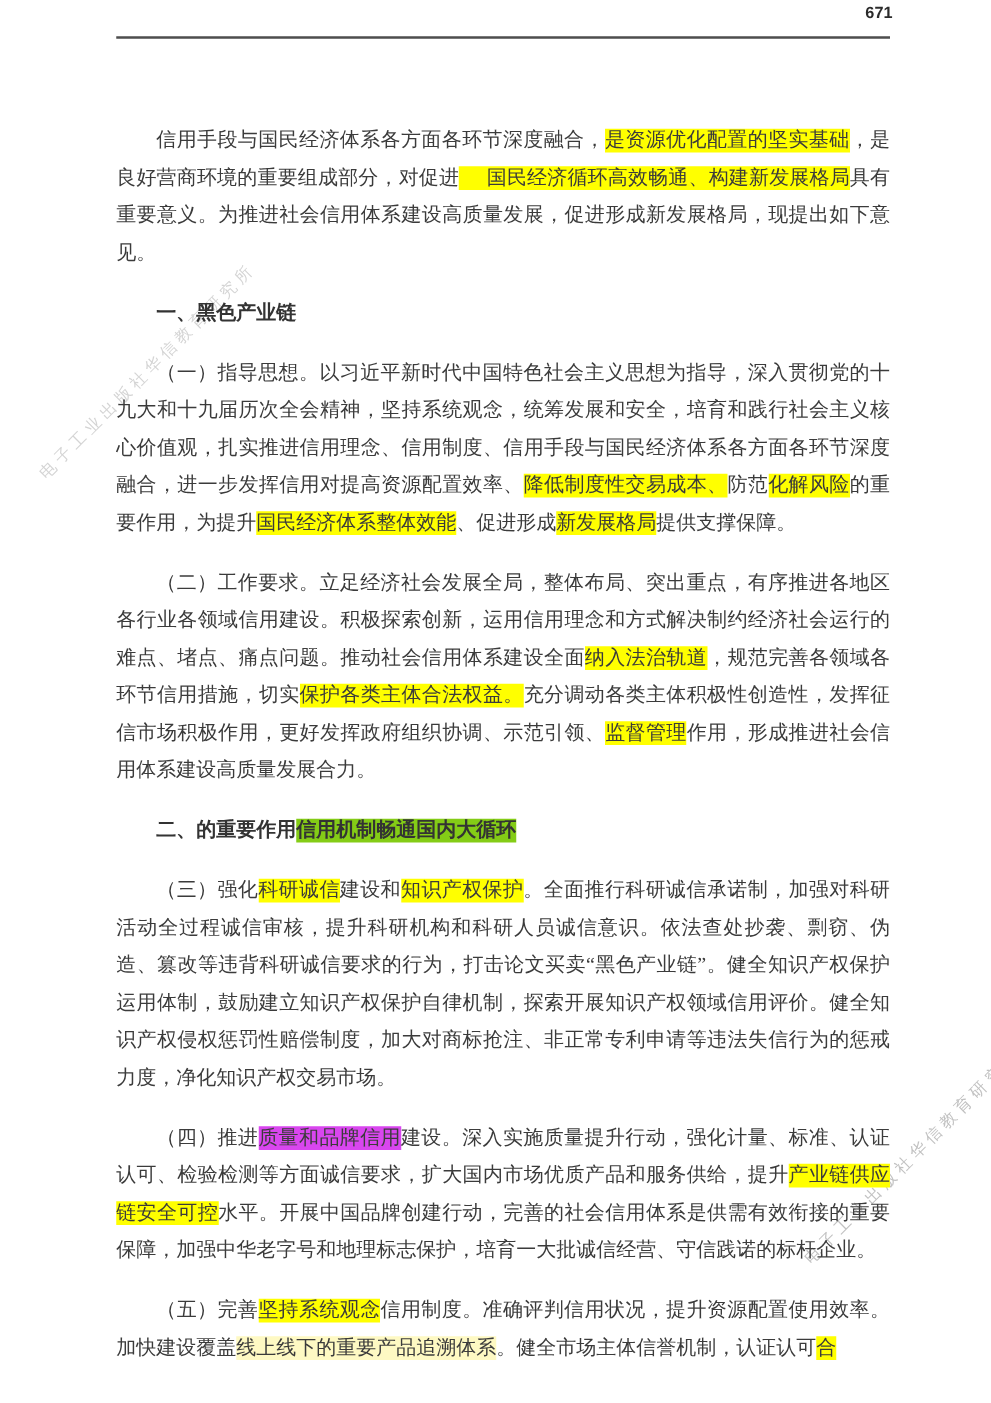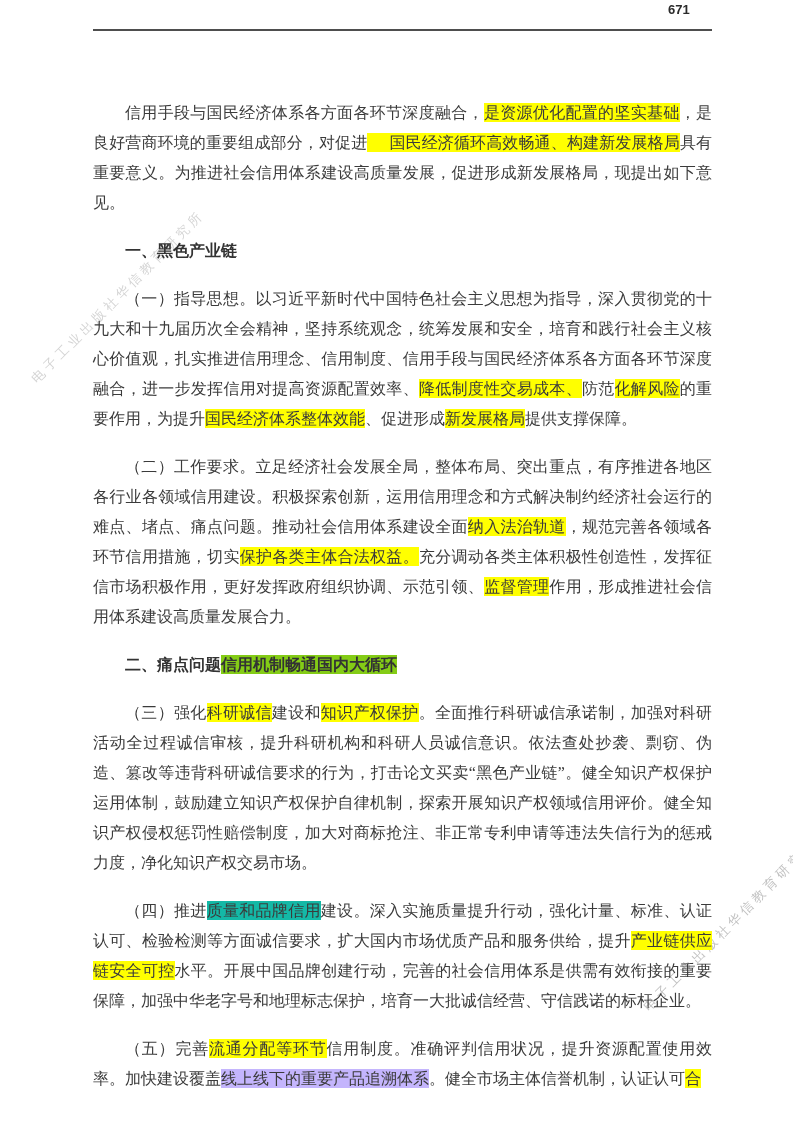--- a/index.html
+++ b/index.html
@@ -12,21 +12,21 @@
     background: #ffffff;
     overflow: hidden;
     font-family: "Liberation Serif", "DejaVu Serif", serif;
     color: #3b3b3b;
   }
   .page-number {
     position: absolute;
     top: 2px;
     left: 668px;
     width: 46px;
-    text-align: left;
+    text-align: right;
     font-family: "Liberation Sans", "DejaVu Sans", sans-serif;
     font-size: 13px;
     font-weight: bold;
     color: #2b2b2b;
   }
   .header-rule {
     position: absolute;
     top: 29px;
     left: 93px;
     width: 619px;
@@ -78,18 +78,18 @@
   <div class="header-rule"></div>
 
   <div class="watermark wm-left">电子工业出版社华信教育研究所</div>
   <div class="watermark wm-right">电子工业出版社华信教育研究所</div>
 
   <div class="content">
       <p class="para"><span class="txt">信用手段与国民经济体系各方面各环节深度融合，</span><span class="hl" style="background: rgb(255, 255, 0);">是资源优化配置的坚实基础</span><span class="txt">，是良好营商环境的重要组成部分，对促进</span><span class="hl" style="background: rgb(255, 255, 0); padding-left: 22px;">国民经济循环高效畅通、构建新发展格局</span><span class="txt">具有重要意义。为推进社会信用体系建设高质量发展，促进形成新发展格局，现提出如下意见。</span></p>
       <p class="heading"><span class="txt">一、黑色产业链</span></p>
       <p class="para"><span class="txt">（一）指导思想。以习近平新时代中国特色社会主义思想为指导，深入贯彻党的十九大和十九届历次全会精神，坚持系统观念，统筹发展和安全，培育和践行社会主义核心价值观，扎实推进信用理念、信用制度、信用手段与国民经济体系各方面各环节深度融合，进一步发挥信用对提高资源配置效率、</span><span class="hl" style="background: rgb(255, 255, 0);">降低制度性交易成本、</span><span class="txt">防范</span><span class="hl" style="background: rgb(255, 255, 0);">化解风险</span><span class="txt">的重要作用，为提升</span><span class="hl" style="background: rgb(255, 255, 0);">国民经济体系整体效能</span><span class="txt">、促进形成</span><span class="hl" style="background: rgb(255, 255, 0);">新发展格局</span><span class="txt">提供支撑保障。</span></p>
       <p class="para"><span class="txt">（二）工作要求。立足经济社会发展全局，整体布局、突出重点，有序推进各地区各行业各领域信用建设。积极探索创新，运用信用理念和方式解决制约经济社会运行的难点、堵点、痛点问题。推动社会信用体系建设全面</span><span class="hl" style="background: rgb(255, 255, 0);">纳入法治轨道</span><span class="txt">，规范完善各领域各环节信用措施，切实</span><span class="hl" style="background: rgb(255, 255, 0);">保护各类主体合法权益。</span><span class="txt">充分调动各类主体积极性创造性，发挥征信市场积极作用，更好发挥政府组织协调、示范引领、</span><span class="hl" style="background: rgb(255, 255, 0);">监督管理</span><span class="txt">作用，形成推进社会信用体系建设高质量发展合力。</span></p>
-      <p class="heading"><span class="txt">二、痛点问题</span><span class="hl" style="background: #84cc16;">信用机制畅通国内大循环</span></p>
+      <p class="heading"><span class="txt">二、的重要作用</span><span class="hl" style="background: #84cc16;">信用机制畅通国内大循环</span></p>
       <p class="para"><span class="txt">（三）强化</span><span class="hl" style="background: rgb(255, 255, 0);">科研诚信</span><span class="txt">建设和</span><span class="hl" style="background: rgb(255, 255, 0);">知识产权保护</span><span class="txt">。全面推行科研诚信承诺制，加强对科研活动全过程诚信审核，提升科研机构和科研人员诚信意识。依法查处抄袭、剽窃、伪造、篡改等违背科研诚信要求的行为，打击论文买卖“黑色产业链”。健全知识产权保护运用体制，鼓励建立知识产权保护自律机制，探索开展知识产权领域信用评价。健全知识产权侵权惩罚性赔偿制度，加大对商标抢注、非正常专利申请等违法失信行为的惩戒力度，净化知识产权交易市场。</span></p>
-      <p class="para"><span class="txt">（四）推进</span><span class="hl" style="background: #14b8a6;">质量和品牌信用</span><span class="txt">建设。深入实施质量提升行动，强化计量、标准、认证认可、检验检测等方面诚信要求，扩大国内市场优质产品和服务供给，提升</span><span class="hl" style="background: rgb(255, 255, 0);">产业链供应链安全可控</span><span class="txt">水平。开展中国品牌创建行动，完善的社会信用体系是供需有效衔接的重要保障，加强中华老字号和地理标志保护，培育一大批诚信经营、守信践诺的标杆企业。</span></p>
-      <p class="para"><span class="txt">（五）完善</span><span class="hl" style="background: rgb(255, 255, 0);">流通分配等环节</span><span class="txt">信用制度。准确评判信用状况，提升资源配置使用效率。加快建设覆盖</span><span class="hl" style="background: #c4b5fd;">线上线下的重要产品追溯体系</span><span class="txt">。健全市场主体信誉机制，认证认可</span><span class="hl" style="background: rgb(255, 255, 0);">合</span></p>
+      <p class="para"><span class="txt">（四）推进</span><span class="hl" style="background: #d946ef;">质量和品牌信用</span><span class="txt">建设。深入实施质量提升行动，强化计量、标准、认证认可、检验检测等方面诚信要求，扩大国内市场优质产品和服务供给，提升</span><span class="hl" style="background: rgb(255, 255, 0);">产业链供应链安全可控</span><span class="txt">水平。开展中国品牌创建行动，完善的社会信用体系是供需有效衔接的重要保障，加强中华老字号和地理标志保护，培育一大批诚信经营、守信践诺的标杆企业。</span></p>
+      <p class="para"><span class="txt">（五）完善</span><span class="hl" style="background: rgb(255, 255, 0);">坚持系统观念</span><span class="txt">信用制度。准确评判信用状况，提升资源配置使用效率。加快建设覆盖</span><span class="hl" style="background: #fef9c3;">线上线下的重要产品追溯体系</span><span class="txt">。健全市场主体信誉机制，认证认可</span><span class="hl" style="background: rgb(255, 255, 0);">合</span></p>
     </div>
 </div>
 
 </body></html>

